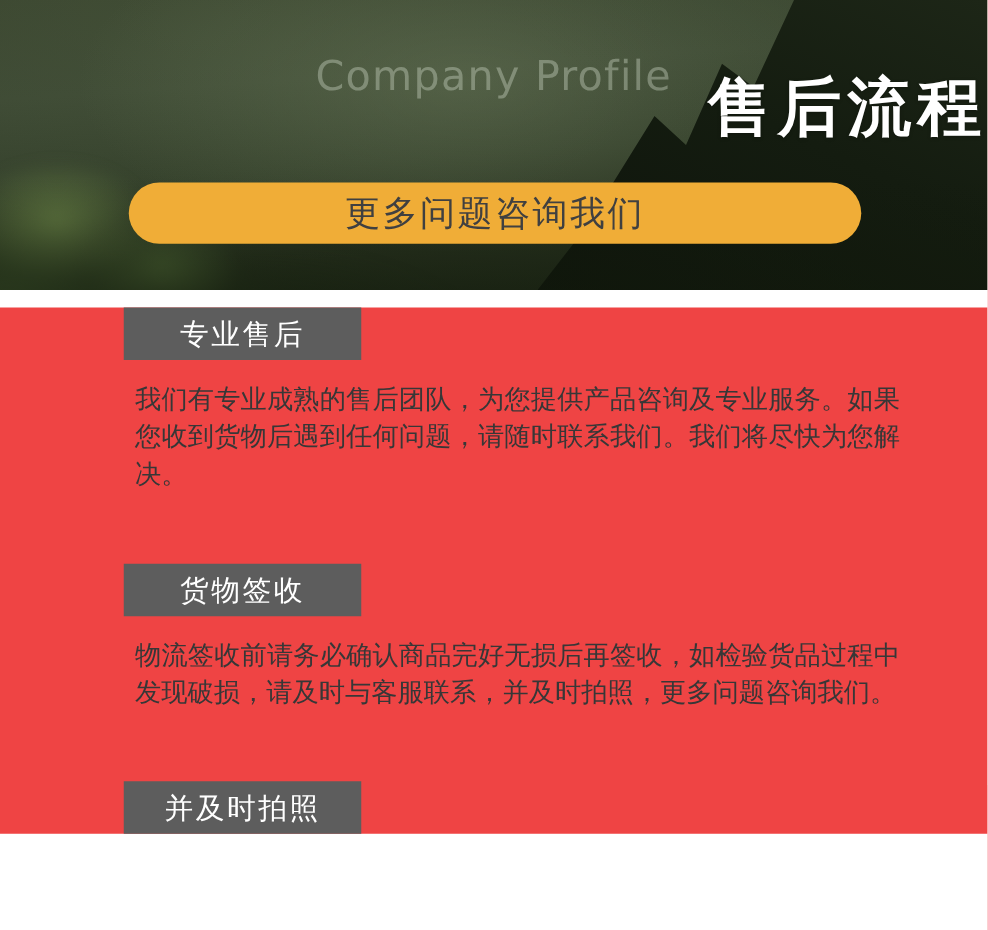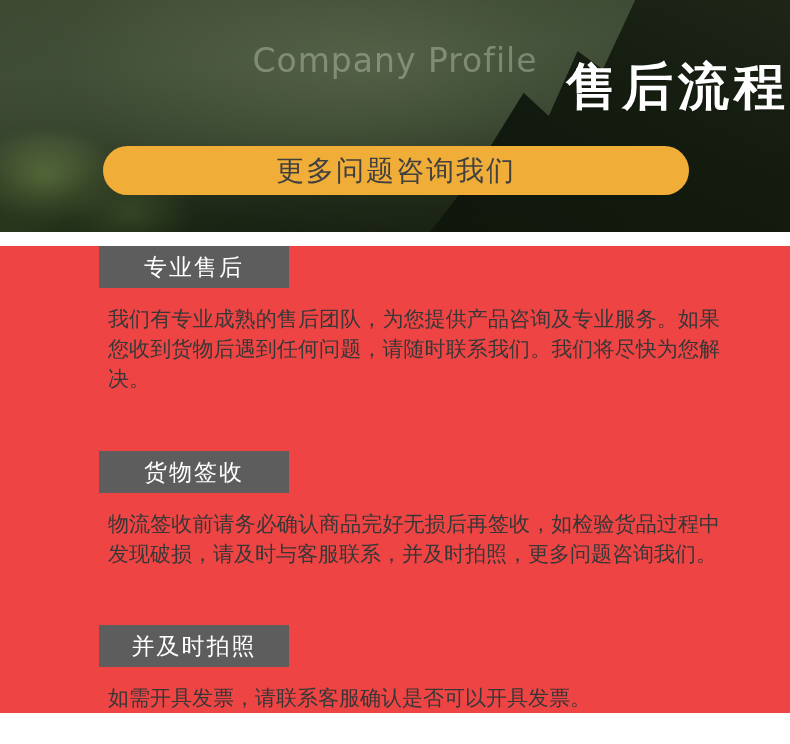--- a/index.html
+++ b/index.html
@@ -124,16 +124,15 @@
     <p class="section-body">我们有专业成熟的售后团队，为您提供产品咨询及专业服务。如果您收到货物后遇到任何问题，请随时联系我们。我们将尽快为您解决。</p>
 
     <div class="gap-a"></div>
 
     <div class="section-bar">货物签收</div>
     <p class="section-body">物流签收前请务必确认商品完好无损后再签收，如检验货品过程中发现破损，请及时与客服联系，并及时拍照，更多问题咨询我们。</p>
 
     <div class="gap-b"></div>
 
     <div class="section-bar">并及时拍照</div>
-    <p class="section-body">如需开具发票，请联系客服确认是否可以开具发票。</p>
 
   </div>
 </div>
 
 </body></html>

